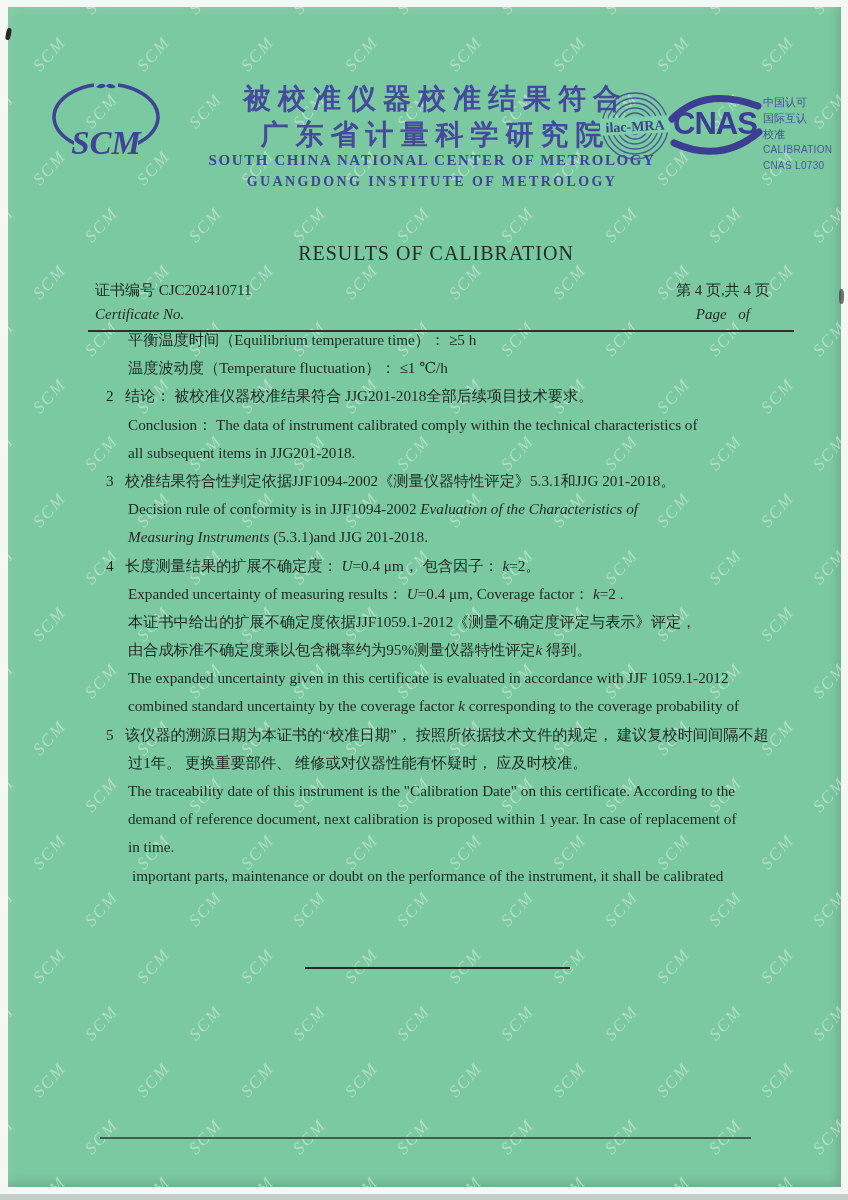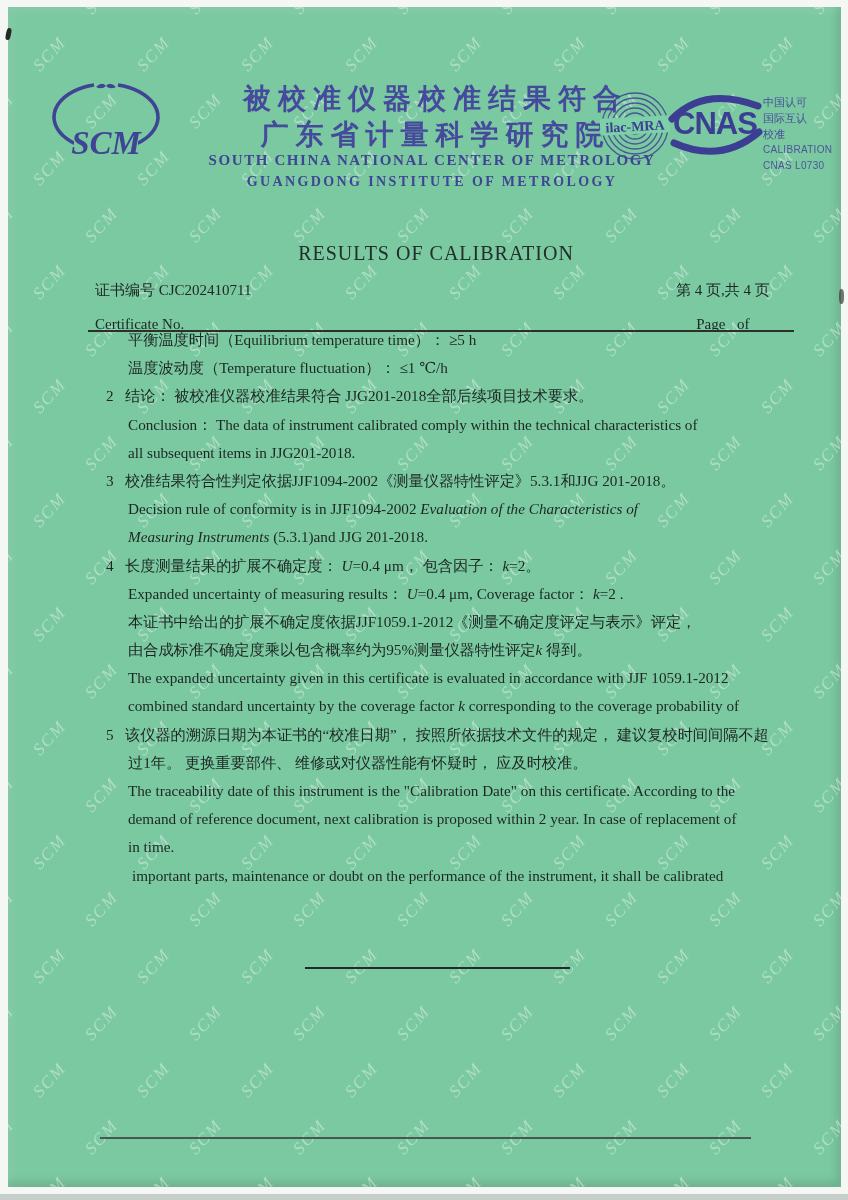--- a/index.html
+++ b/index.html
@@ -30,21 +30,21 @@
   .title-cn{position:absolute;left:26px;width:820px;top:198px;text-align:center;font-size:35px;
             letter-spacing:16px;text-indent:16px;color:#2a3431;font-weight:500;}
   .title-en{position:absolute;left:26px;width:820px;top:242px;text-align:center;font-size:20px;
             letter-spacing:1px;color:#222e2a;}
 
   
   .meta{position:absolute;color:#1d2724;font-size:15px;}
   .m-cert{left:95px;top:281px;}
   .m-rec{left:358px;top:281px;}
   .m-page{left:676px;top:281px;}
-  .meta .l2{margin-top:16px;}
+  .meta .l2{margin-top:6px;font-style:italic;}
   .m-rec .l2{margin-left:14px;}
   .m-page{text-align:center;}
   .m-page .l2{word-spacing:8px;}
   .meta-rule{position:absolute;left:88px;top:330px;width:706px;height:2px;background:#2c2f2c;}
 
   
   .body-text{position:absolute;left:88px;top:326px;width:724px;color:#1c2623;font-size:15.2px;}
   .bl{position:relative;height:28.2px;line-height:28.2px;white-space:nowrap;}
   .bl em{font-style:italic;}
   .bl .num{position:absolute;left:18px;}
@@ -325,21 +325,21 @@
       <div class="bl tc"><em>Measuring Instruments</em><span> (5.3.1)and JJG 201-2018.</span></div>
       <div class="bl tn"><span class="num">4</span><span>长度测量结果的扩展不确定度： </span><em>U</em><span>=0.4 μm， 包含因子： </span><em>k</em><span>=2。</span></div>
       <div class="bl tc"><span>Expanded uncertainty of measuring results： </span><em>U</em><span>=0.4 μm, Coverage factor： </span><em>k</em><span>=2 .</span></div>
       <div class="bl tc"><span>本证书中给出的扩展不确定度依据JJF1059.1-2012《测量不确定度评定与表示》评定，</span></div>
       <div class="bl tc"><span>由合成标准不确定度乘以包含概率约为95%测量仪器特性评定</span><em>k</em><span> 得到。</span></div>
       <div class="bl tc"><span>The expanded uncertainty given in this certificate is evaluated in accordance with JJF 1059.1-2012</span></div>
       <div class="bl tc"><span>combined standard uncertainty by the coverage factor </span><em>k</em><span> corresponding to the coverage probability of</span></div>
       <div class="bl tn"><span class="num">5</span><span>该仪器的溯源日期为本证书的“校准日期”， 按照所依据技术文件的规定， 建议复校时间间隔不超</span></div>
       <div class="bl tc"><span>过1年。 更换重要部件、 维修或对仪器性能有怀疑时， 应及时校准。</span></div>
       <div class="bl tc"><span>The traceability date of this instrument is the "Calibration Date" on this certificate. According to the</span></div>
-      <div class="bl tc"><span>demand of reference document, next calibration is proposed within 2 year. In case of replacement of</span></div>
+      <div class="bl tc"><span>demand of reference document, next calibration is proposed within 1 year. In case of replacement of</span></div>
       <div class="bl tc"><span>in time.</span></div>
       <div class="bl tc2"><span>important parts, maintenance or doubt on the performance of the instrument, it shall be calibrated</span></div>
     </main>
 
   <div class="mid-rule"></div>
   <div class="bottom-rule"></div>
 
   <div class="speck1"></div>
   <div class="speck2"></div>
   <div class="bottom-strip"></div>

